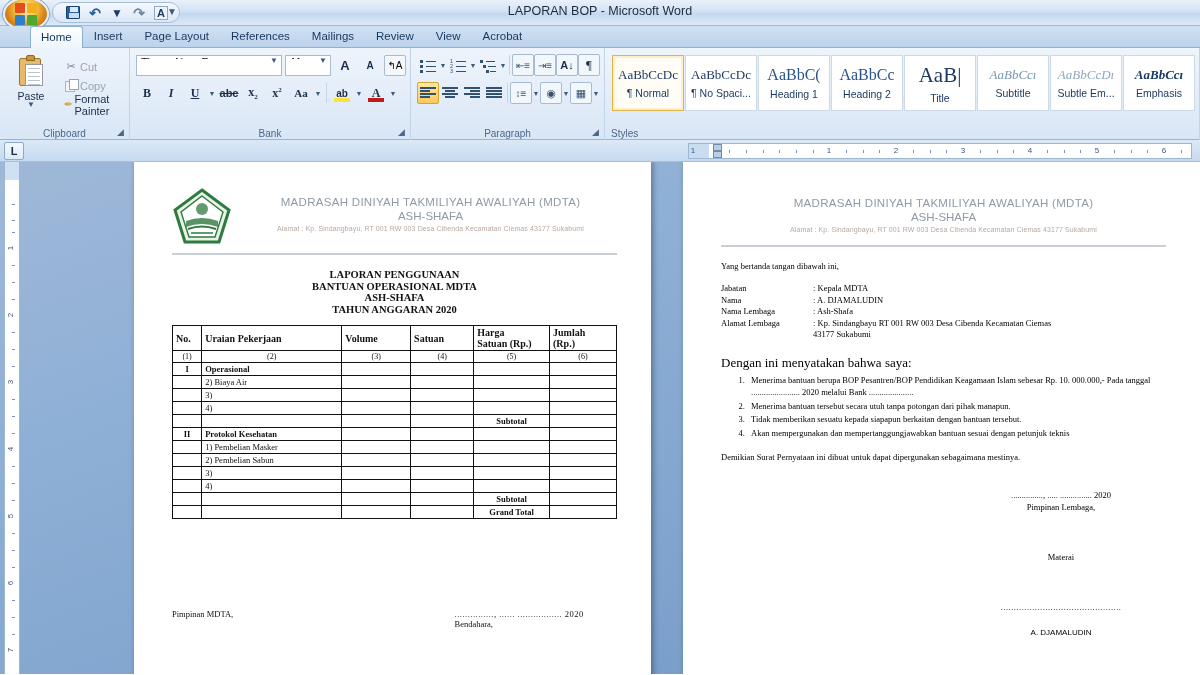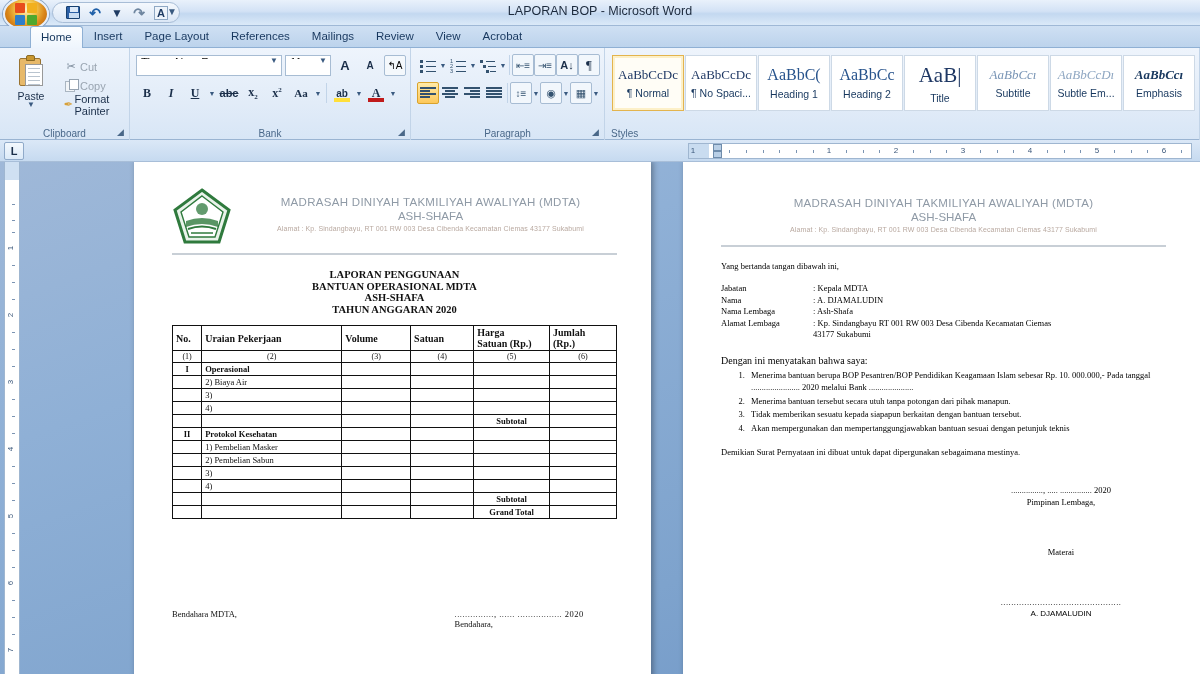--- a/index.html
+++ b/index.html
@@ -293,30 +293,30 @@
   .sig1 .right{width:50%; padding-left:60px;}
   .dots{letter-spacing:.5px;}
 
   
   .p2-title{text-align:center;font-weight:bold;font-size:10px;margin-top:22px;letter-spacing:.3px;}
   .p2-lead{font-size:8.5px;margin-top:14px;}
   .kv{ margin-top:12px; font-size:8.5px; line-height:11.5px;}
   .kv .r{display:flex;}
   .kv .k{width:92px;flex:0 0 92px;}
   .kv .v{flex:1;}
-  .p2-decl{font-size:10px;margin-top:14px;}
+  .p2-decl{font-size:13px;margin-top:14px;}
   ol.p2list{ margin:3px 0 0 26px; font-size:8.5px; line-height:12.5px; }
   ol.p2list li{ padding-left:4px; margin-bottom:1px;}
   .p2-closing{font-size:8.5px;margin-top:13px;}
   .sig2{ margin-top:28px; text-align:center; font-size:8.5px; width:210px; margin-left:auto; }
   .sig2 .l1{}
   .sig2 .l2{margin-top:2px;}
   .sig2 .materai{margin-top:40px;}
   .sig2 .line{margin-top:40px;letter-spacing:.5px;}
-  .sig2 .name{margin-top:2px;font-family:"Liberation Sans",sans-serif;font-size:8px;}
+  .sig2 .name{margin-top:16px;font-family:"Liberation Sans",sans-serif;font-size:8px;}
 </style>
 </head>
 <body>
 
 <div class="titlebar">
   <div class="office-orb">
     <div class="orb-inner">
       <i></i>
         <i></i>
         <i></i>
@@ -812,21 +812,21 @@
               <td></td>
               <td></td>
                 <td></td>
               <td class="sub-lbl">Grand Total</td>
               <td></td>
             </tr>
           </tbody>
         </table>
 
         <div class="sig1">
-          <div class="left">Bendahara MDTA,</div>
+          <div class="left">Pimpinan MDTA,</div>
           <div class="right">
             <div class="dots">..............., ...... .................  2020</div>
             <div>Bendahara,</div>
           </div>
         </div>
       </div>
     </div>
 
     <div class="page page2">
       <div class="pinner">

